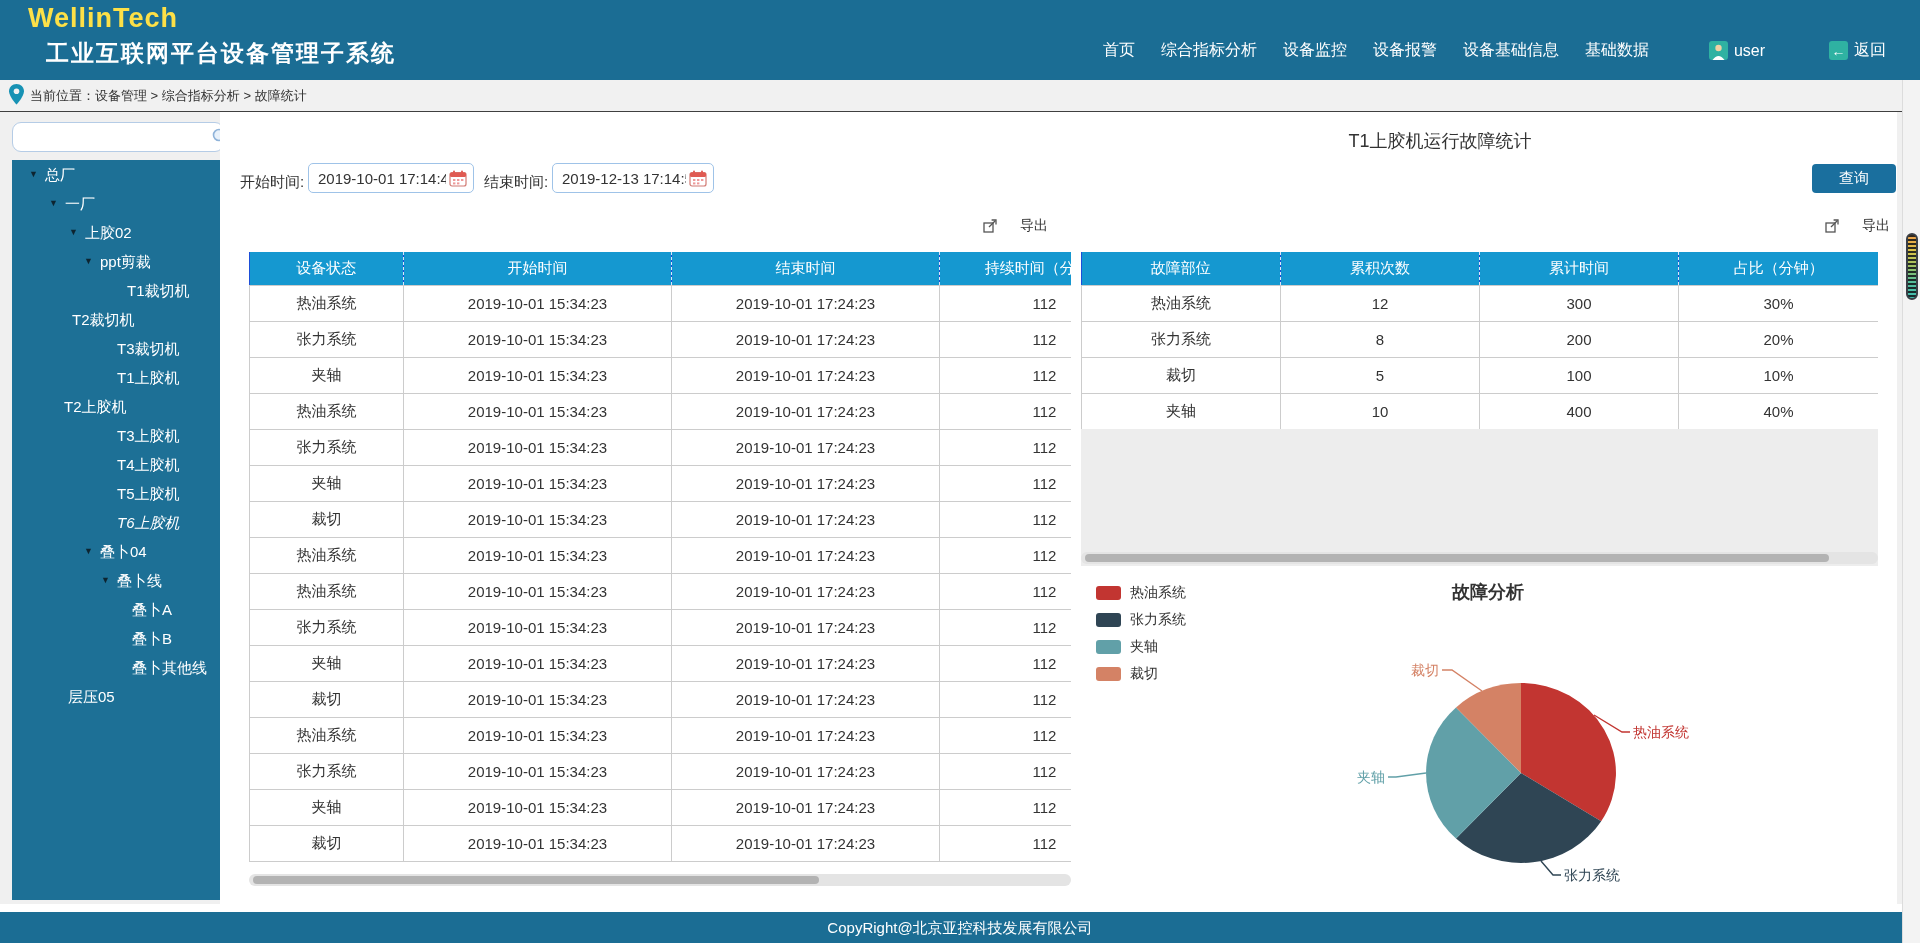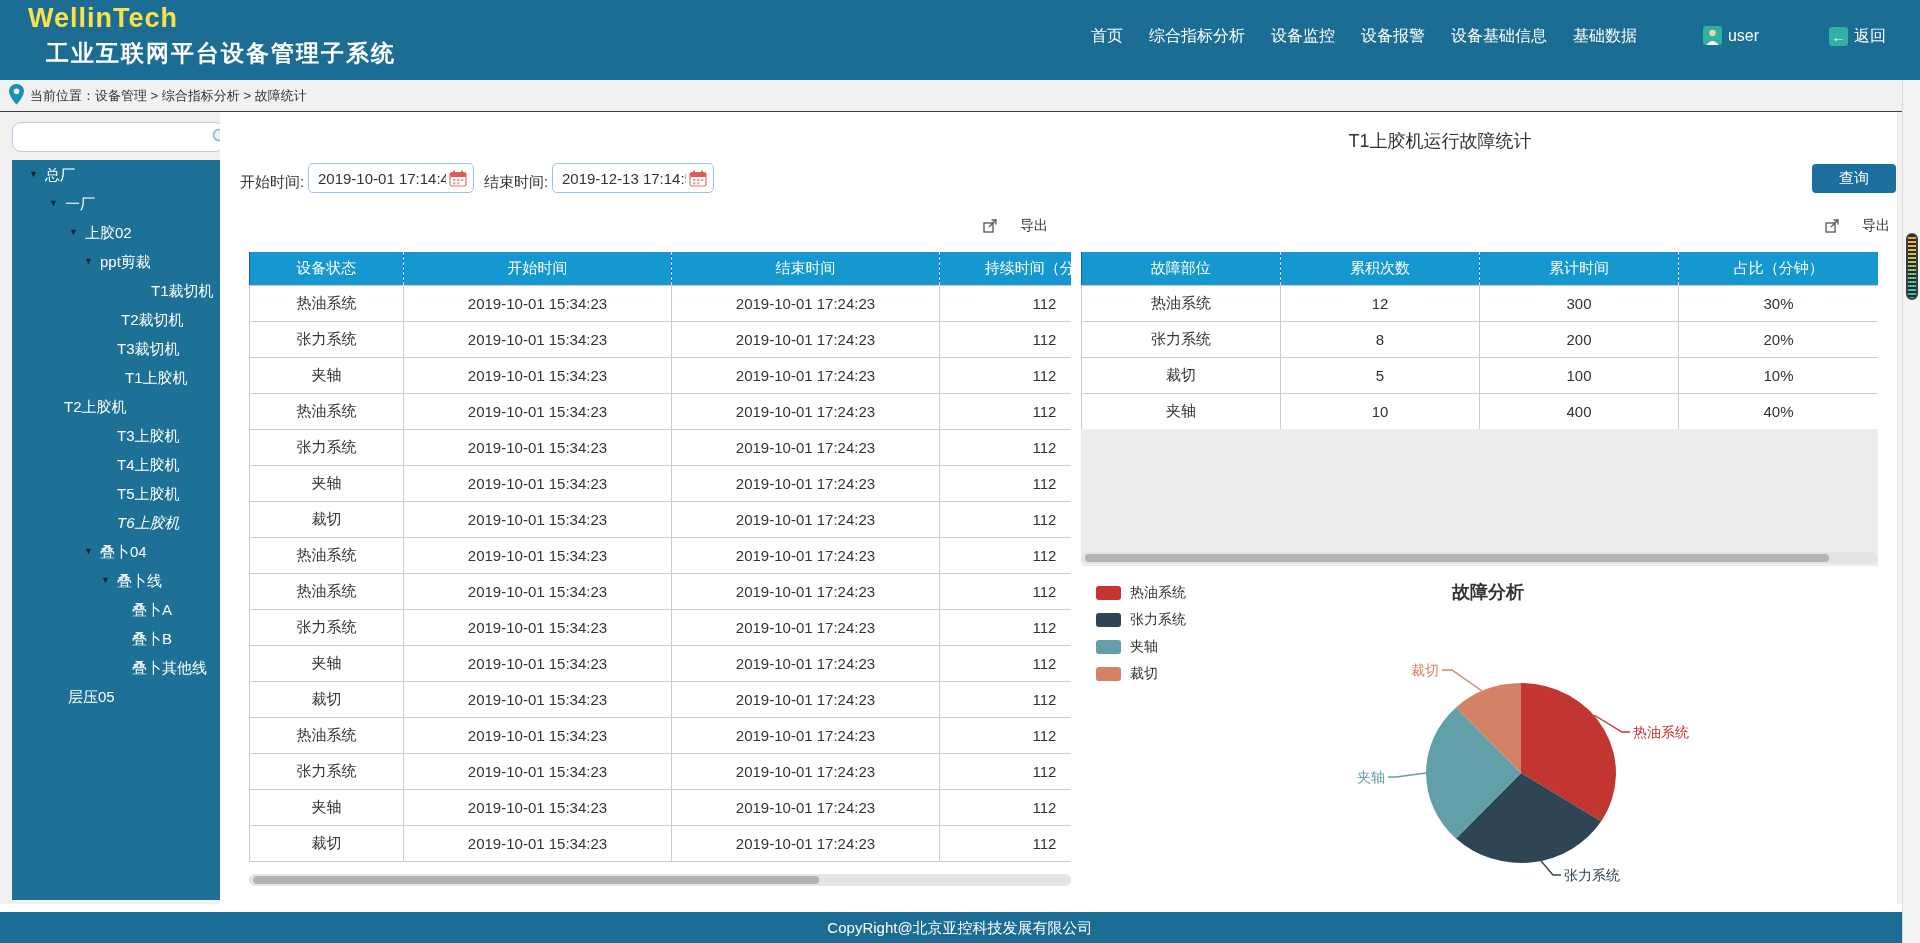--- a/index.html
+++ b/index.html
@@ -4,21 +4,21 @@
 <style>
   html,body{margin:0;padding:0}
   body{width:1920px;height:943px;position:relative;background:#f0f0f0;
        font-family:"Liberation Sans","DejaVu Sans",sans-serif;overflow:hidden;color:#333}
   .abs{position:absolute}
 
   
   .hdr{left:0;top:0;width:1920px;height:80px;background:#1b6d94}
   .logo{left:28px;top:3px;color:#fde047;font-size:27px;font-weight:bold;letter-spacing:1px}
   .subtitle{left:46px;top:38px;color:#fff;font-size:23px;font-weight:bold;letter-spacing:2px}
-  .nav{right:34px;top:26px;display:flex;align-items:flex-start;gap:30px}
+  .nav{right:34px;top:40px;display:flex;align-items:center;gap:24px}
   .nav a{color:#fff;font-size:16px;text-decoration:none;cursor:pointer;white-space:nowrap}
   .chip{display:flex;align-items:center;gap:6px;color:#fff;font-size:16px;cursor:pointer}
   .chip-user{margin-left:36px}
   .chip-back{margin-left:40px}
   .sq-icon{width:19px;height:19px;border-radius:3px;background:#2fb2a2;display:inline-flex;
            align-items:center;justify-content:center;color:#fff;font-size:14px;font-weight:bold}
 
   
   .crumbbar{left:0;top:80px;width:1920px;height:31px;background:#f1f1f1;border-bottom:1px solid #3f3f3f}
   .pin{left:9px;top:4px}
@@ -129,24 +129,24 @@
   <svg class="mag" width="26" height="22" viewBox="0 0 26 22">
     <circle cx="11" cy="9" r="5.5" fill="#e8f1fa" stroke="#8fb3d9" stroke-width="1.6"></circle>
     <line x1="15" y1="13" x2="20" y2="18" stroke="#caa36b" stroke-width="2.6" stroke-linecap="round"></line>
   </svg>
 </div>
 <div class="abs tree" id="tree">
     <div class="tree-item" style="padding-left: 33px;"><span class="tree-arrow" style="left: 17px;">▼</span><span>总厂</span></div>
     <div class="tree-item" style="padding-left: 53px;"><span class="tree-arrow" style="left: 37px;">▼</span><span>一厂</span></div>
     <div class="tree-item" style="padding-left: 73px;"><span class="tree-arrow" style="left: 57px;">▼</span><span>上胶02</span></div>
     <div class="tree-item" style="padding-left: 88px;"><span class="tree-arrow" style="left: 72px;">▼</span><span>ppt剪裁</span></div>
-    <div class="tree-item" style="padding-left: 115px; margin-left: 24px;"><span>T1裁切机</span></div>
-    <div class="tree-item" style="padding-left: 109px;"><span>T2裁切机</span></div>
+    <div class="tree-item" style="padding-left: 115px;"><span>T1裁切机</span></div>
+    <div class="tree-item" style="padding-left: 60px;"><span>T2裁切机</span></div>
     <div class="tree-item" style="padding-left: 105px;"><span>T3裁切机</span></div>
-    <div class="tree-item" style="padding-left: 105px; margin-left: 8px;"><span>T1上胶机</span></div>
+    <div class="tree-item" style="padding-left: 105px;"><span>T1上胶机</span></div>
     <div class="tree-item" style="padding-left: 52px;"><span>T2上胶机</span></div>
     <div class="tree-item" style="padding-left: 105px;"><span>T3上胶机</span></div>
     <div class="tree-item" style="padding-left: 105px;"><span>T4上胶机</span></div>
     <div class="tree-item" style="padding-left: 105px;"><span>T5上胶机</span></div>
     <div class="tree-item" style="padding-left: 105px; font-style: italic;"><span>T6上胶机</span></div>
     <div class="tree-item" style="padding-left: 88px;"><span class="tree-arrow" style="left: 72px;">▼</span><span>叠卜04</span></div>
     <div class="tree-item" style="padding-left: 105px;"><span class="tree-arrow" style="left: 89px;">▼</span><span>叠卜线</span></div>
     <div class="tree-item" style="padding-left: 120px;"><span>叠卜A</span></div>
     <div class="tree-item" style="padding-left: 120px;"><span>叠卜B</span></div>
     <div class="tree-item" style="padding-left: 120px;"><span>叠卜其他线</span></div>

